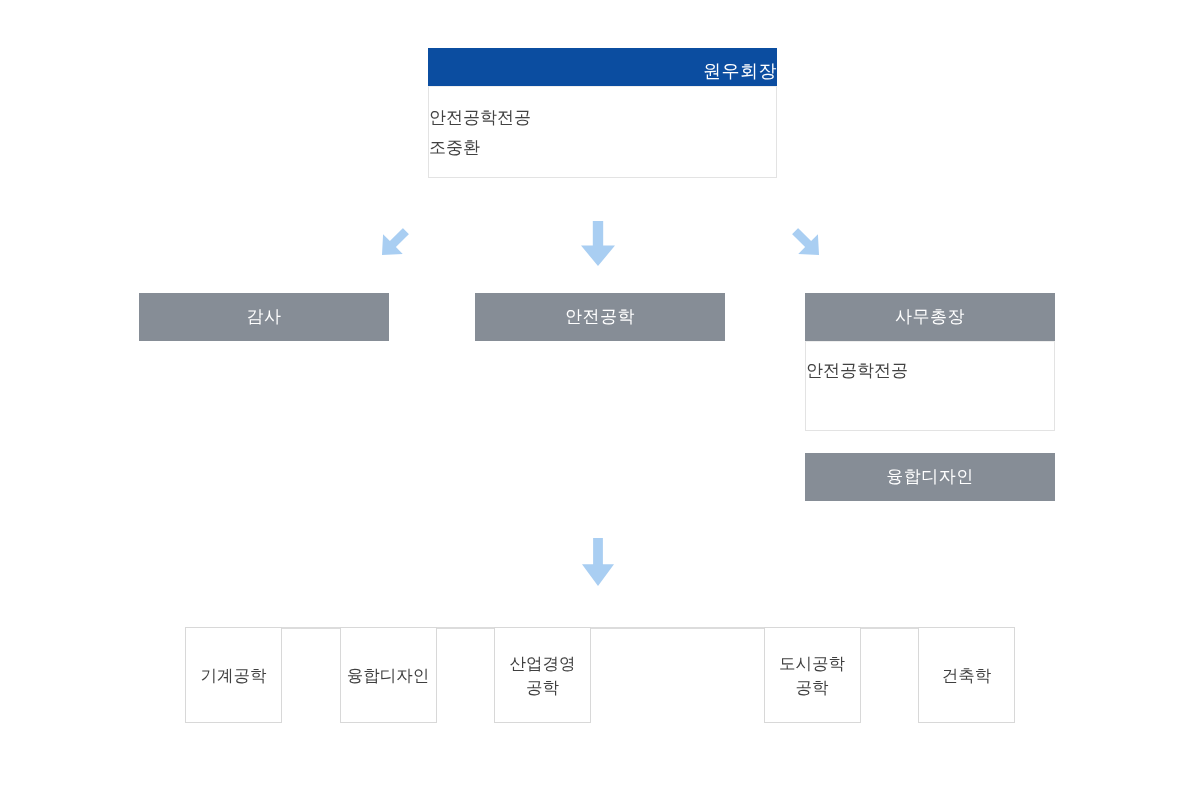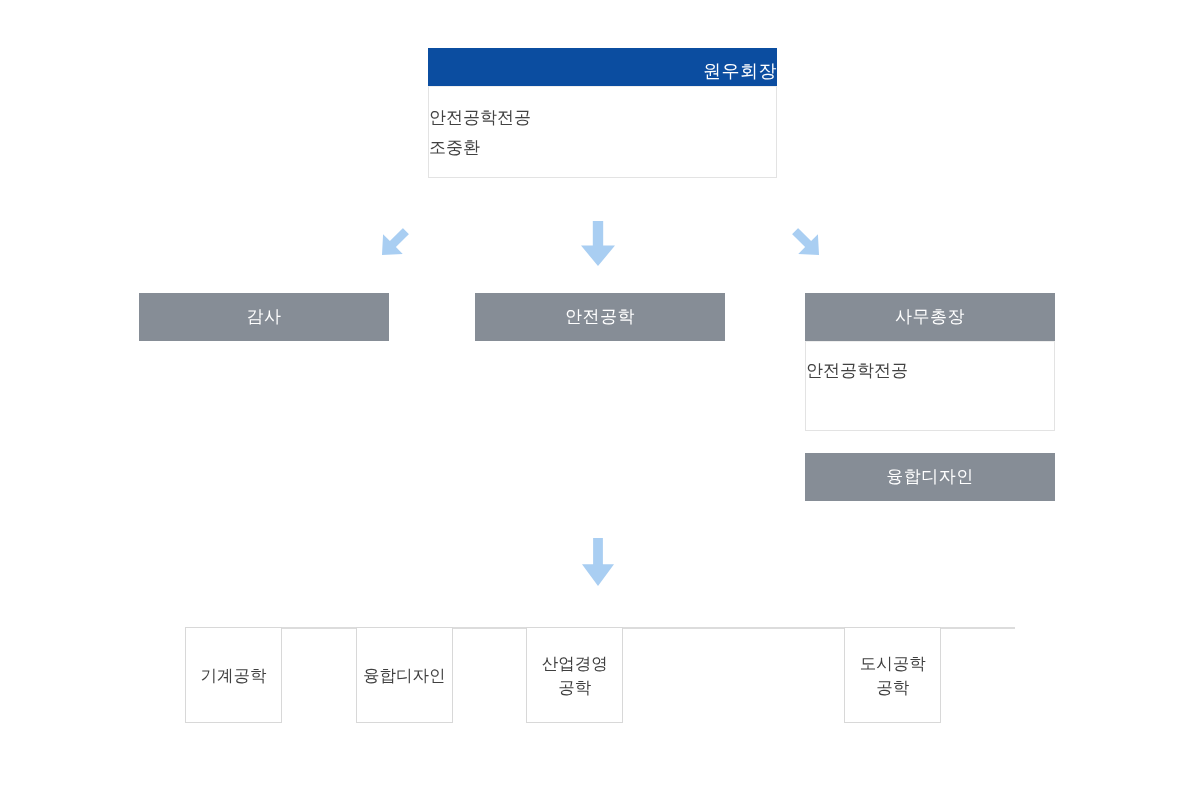--- a/index.html
+++ b/index.html
@@ -157,15 +157,18 @@
 공학</span>
     </div>
     <div class="dept-connector"></div>
     <div class="dept-connector"></div>
     <div class="dept-connector"></div>
     <div class="dept-box">
       <span>도시공학
 공학</span>
     </div>
     <div class="dept-connector"></div>
+    <div class="dept-box">
+      <span>건축학</span>
+    </div>
   </div>
 
 </div>
 
 </body></html>

